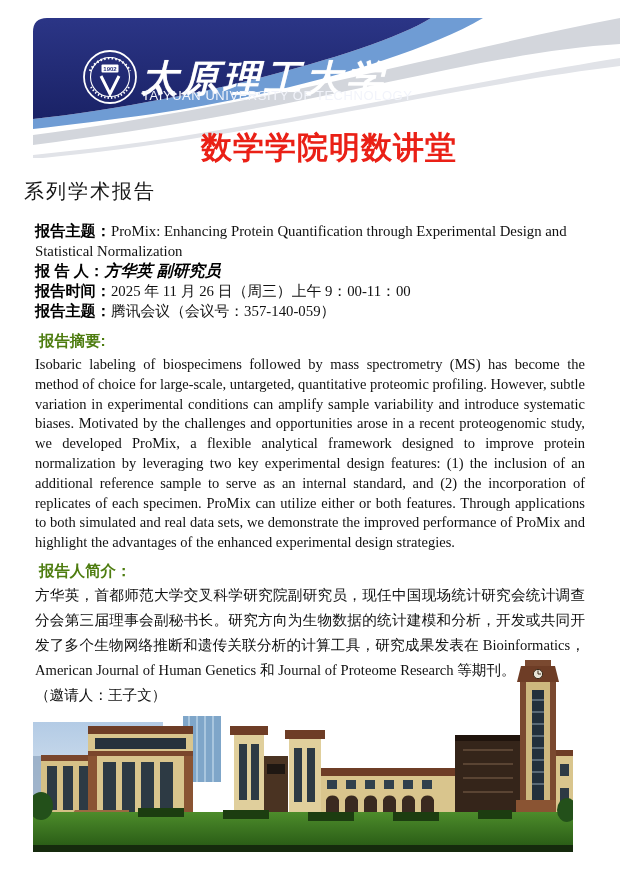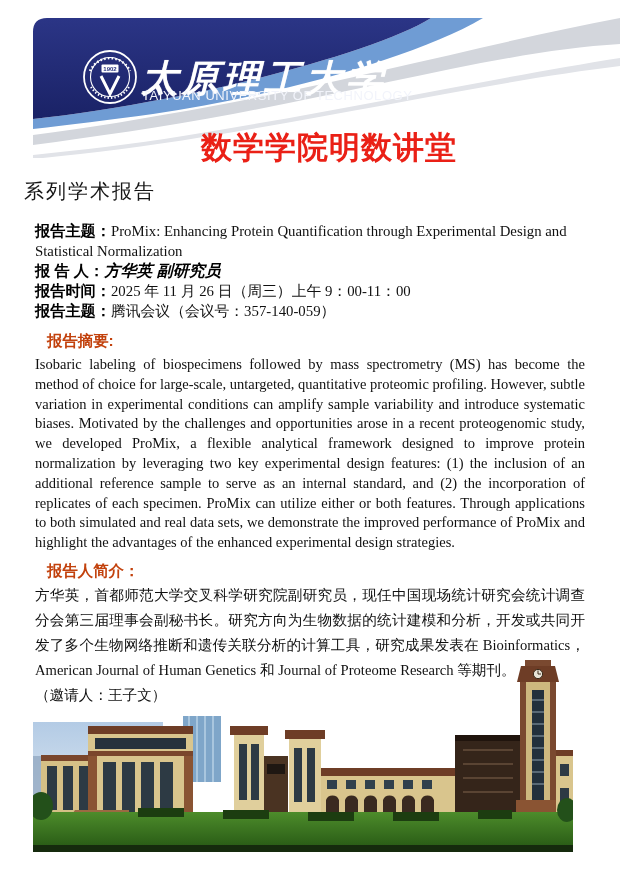--- a/index.html
+++ b/index.html
@@ -52,23 +52,23 @@
   .label{
     font-family:"Liberation Sans", sans-serif;
     font-weight:700;font-size:15.2px;color:#000;
   }
   .val{font-family:"Liberation Serif", serif;}
   .val-bold{
     font-family:"Liberation Sans", sans-serif;
     font-weight:700;font-size:16px;color:#000;font-style:italic;
   }
   .sec-heading{
-    margin:9px 0 4px 12px;
-    font-family:"Liberation Sans", sans-serif;
-    font-weight:700;font-size:15.4px;color:#c2410c;line-height:21px;
+    margin:9px 0 4px 4px;
+    font-family:"Liberation Sans", sans-serif;
+    font-weight:700;font-size:15.4px;color:#4d7c0f;line-height:21px;
   }
   .abstract-text{
     margin:0;font-size:14.5px;line-height:19.8px;
     text-align:justify;color:#101010;
   }
   .bio-text{
     margin:0;font-size:14.6px;line-height:25px;
     text-align:justify;color:#101010;
   }
   .inviter-line{margin:0;font-size:14.6px;line-height:25px;color:#101010;}

